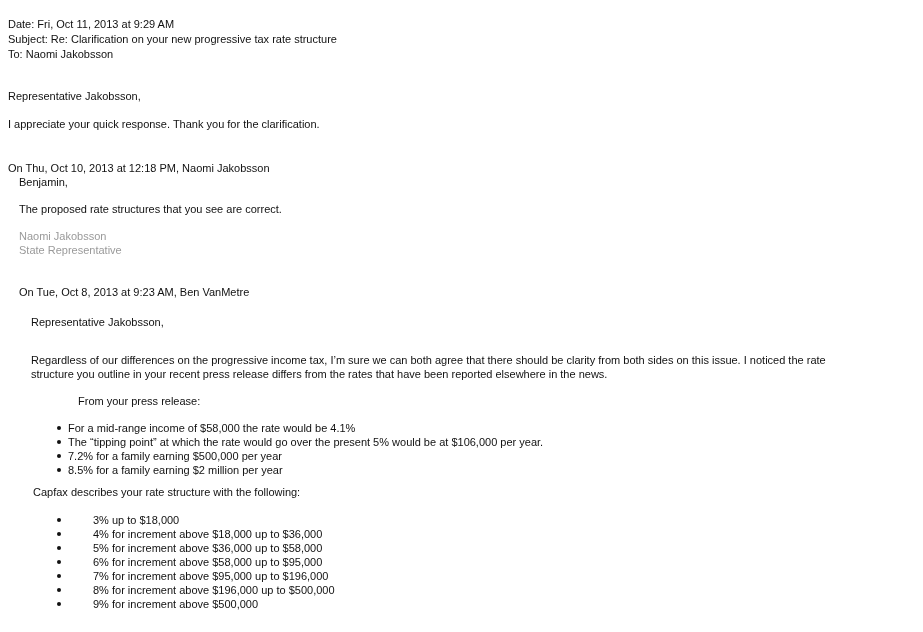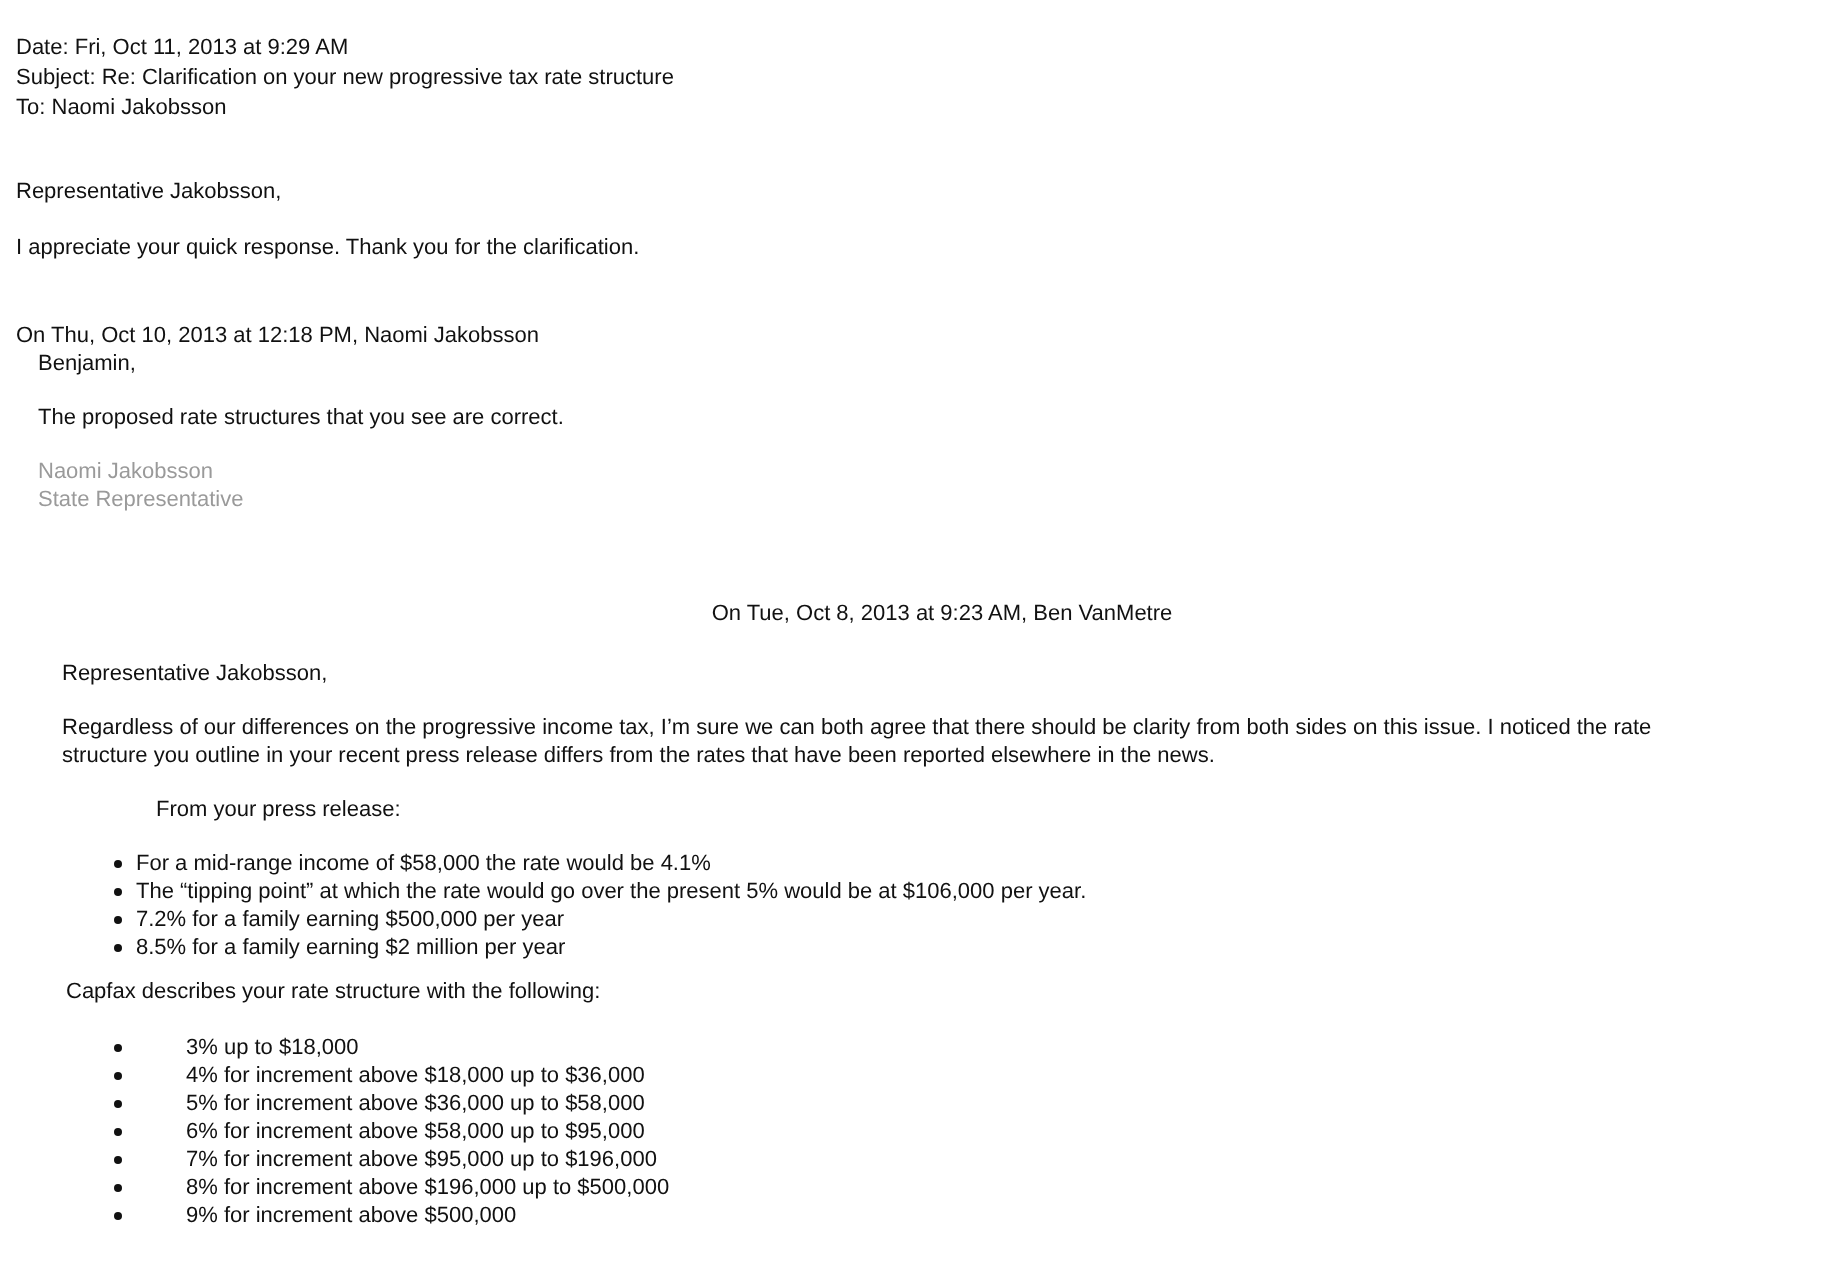--- a/index.html
+++ b/index.html
@@ -11,24 +11,24 @@
   }
   .b{font-weight:bold;}
   .headers{margin:17px 0 0 8px;line-height:15px;}
   .salutation1{margin:27px 0 0 8px;}
   .message1{margin:14px 0 0 8px;}
   .q1attr{margin:30px 0 0 8px;}
   .quote1{margin-left:19px;}
   .q1-sal{margin-top:0;}
   .q1-msg{margin-top:13px;}
   .sig{margin-top:13px;color:#9a9a9a;}
-  .q2attr{margin-top:43px;text-align:center;}
+  .q2attr{margin-top:28px;}
   .quote2{margin-left:12px;}
   .q2-sal{margin-top:16px;}
-  .q2-para{margin-top:13px;}
+  .q2-para{margin-top:24px;}
   .q2-para .pline{white-space:nowrap;}
   .press-intro{margin-top:13px;padding-left:47px;}
   ul.rate-list{list-style:none;margin:13px 0 0 0;padding:0;}
   ul.rate-list li{position:relative;padding-left:37px;white-space:nowrap;}
   ul.rate-list li::before{
     content:"";position:absolute;left:26px;top:5px;
     width:4px;height:4px;border-radius:50%;background:#111111;
   }
   .capfax-intro{margin-top:8px;margin-left:2px;}
   ul.capfax-list{margin-top:14px;}

